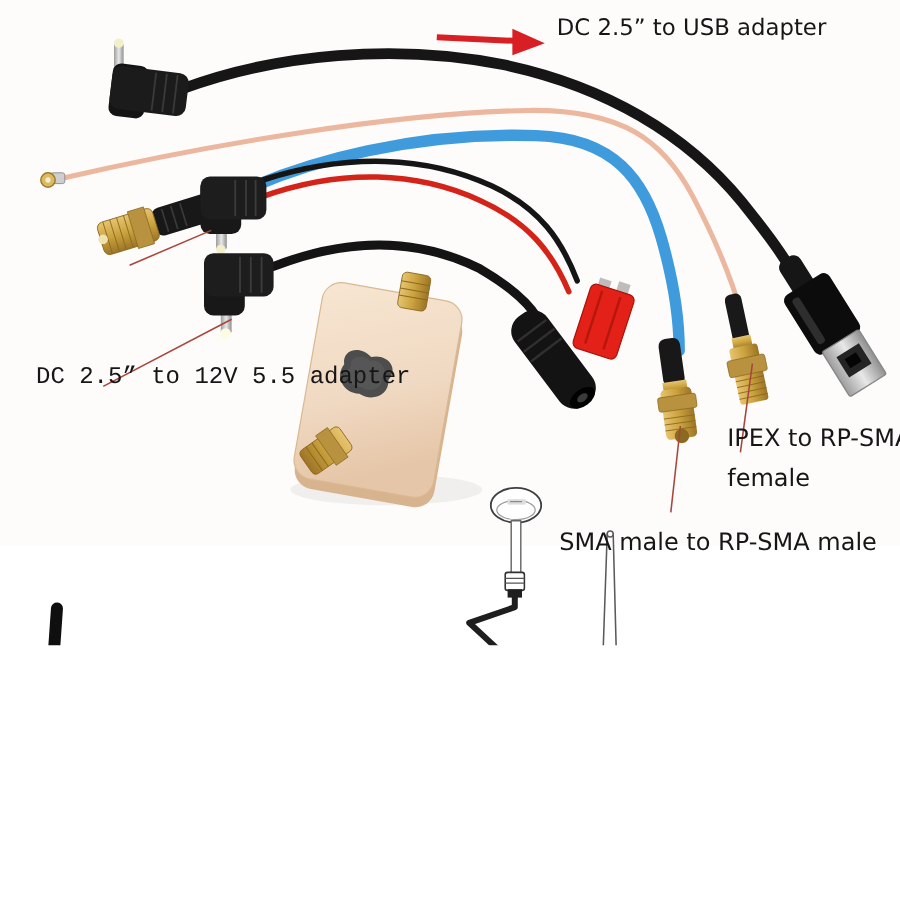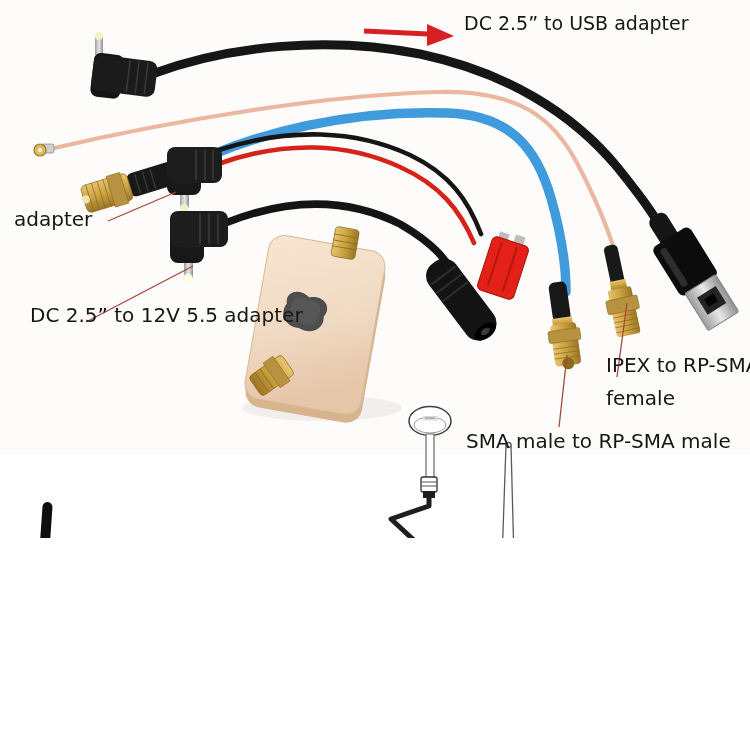--- a/index.html
+++ b/index.html
@@ -326,26 +326,25 @@
       <rect x="497" y="560" width="21" height="14" rx="3" fill="#ffffff" stroke="#333333" stroke-width="1.4"></rect>
       <rect x="491" y="566" width="9" height="9" rx="2" fill="#ffffff" stroke="#333333" stroke-width="1.3"></rect>
     </g>
   </g>
 </svg>
 
   <div class="lbl" style="left:464px; top:5px; font-size:19px;">
     <span>DC 2.5” to USB adapter</span>
   </div>
   <div class="lbl" style="left:14px; top:200px; line-height:38px;">
-    <span>adapter</span>
-  </div>
-  <div class="lbl" style="left:30px; top:297px;">
+  </div>
+  <div class="lbl" style="left:30px; top:297px;font-family:Liberation Mono, monospace;">
     <span>DC 2.5” to 12V 5.5 adapter</span>
   </div>
   <div class="lbl" style="left:606px; top:349px; line-height:33px;">
     <span>IPEX to RP-SMA</span>
     <span>female</span>
   </div>
-  <div class="lbl" style="left:466px; top:423px;">
+  <div class="lbl" style="left:466px; top:433px;">
     <span>SMA male to RP-SMA male</span>
   </div>
 
 </div>
 
 </body></html>

